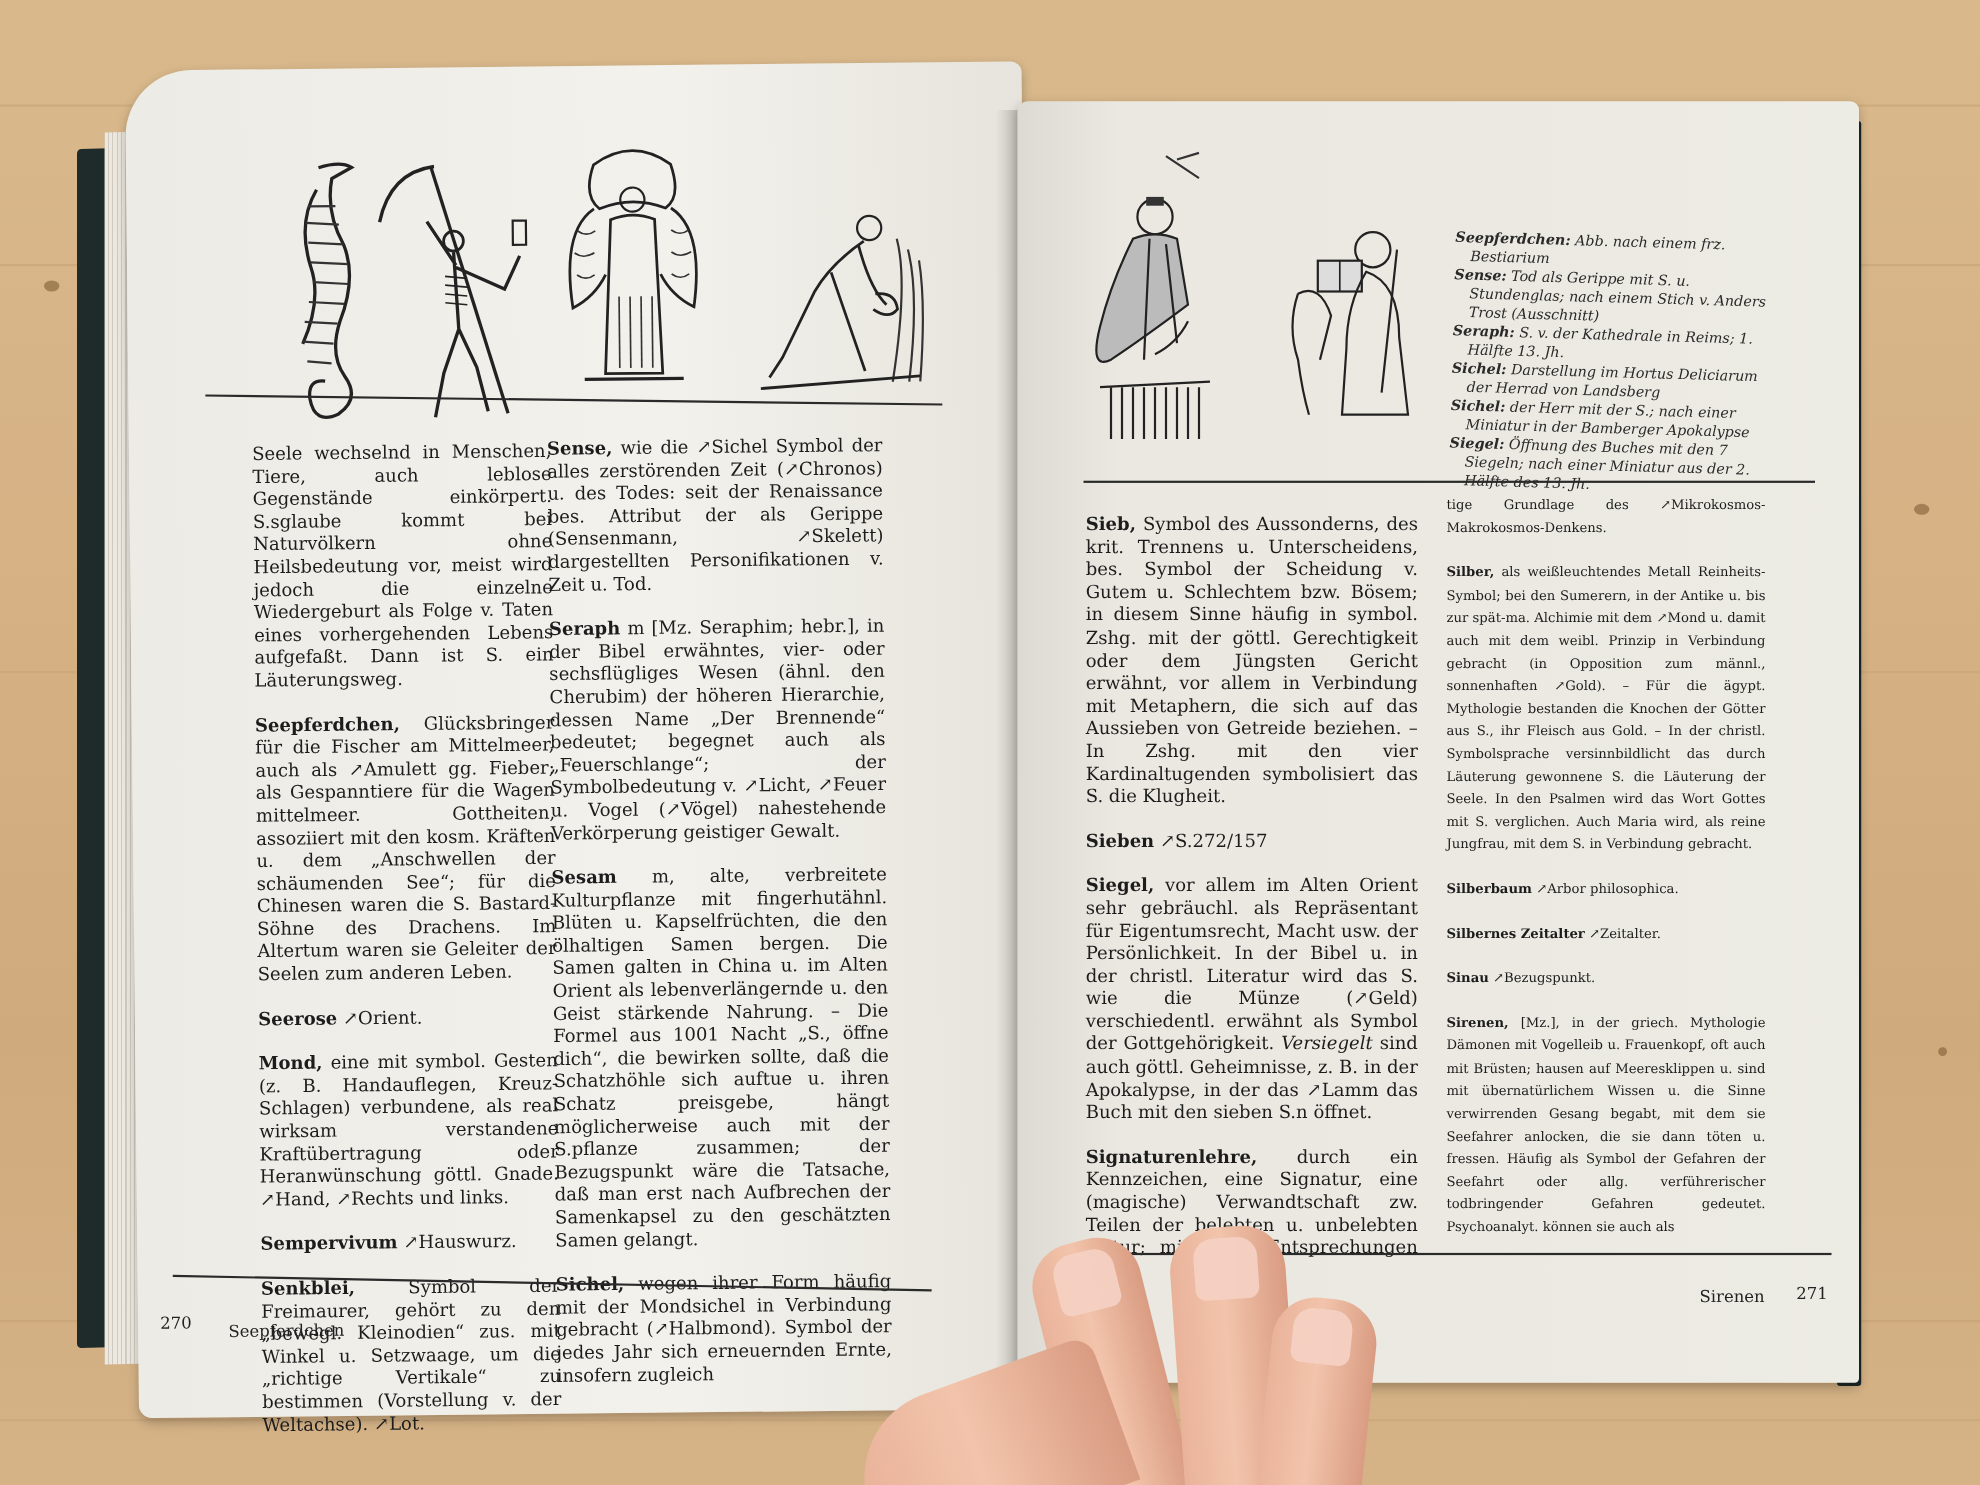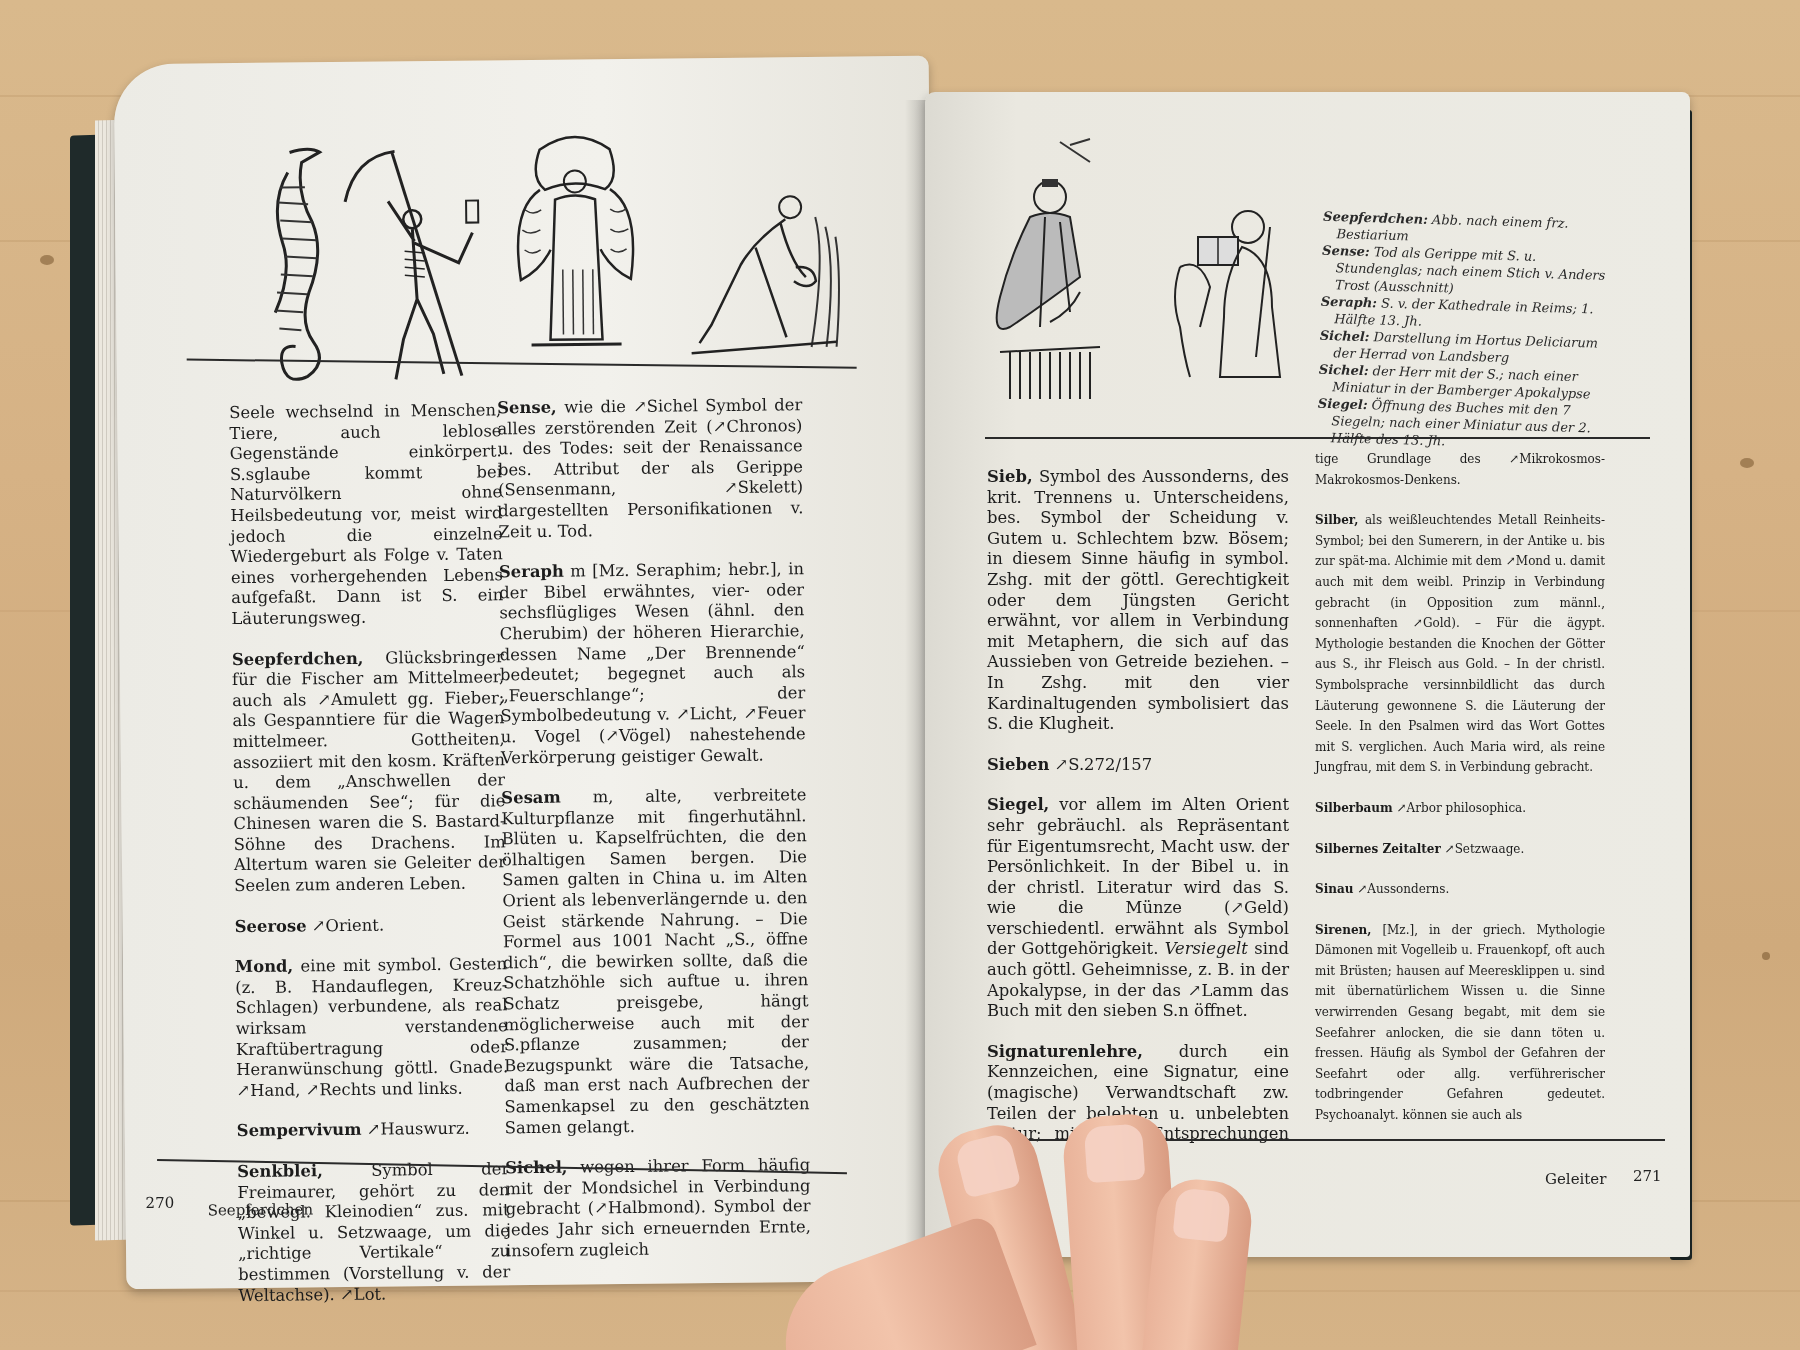--- a/index.html
+++ b/index.html
@@ -181,27 +181,27 @@
     <p class="entry"><span class="hw">Sieb,</span><span> Symbol des Aussonderns, des krit. Trennens u. Unterscheidens, bes. Symbol der Scheidung v. Gutem u. Schlechtem bzw. Bösem; in diesem Sinne häufig in symbol. Zshg. mit der göttl. Gerechtigkeit oder dem Jüngsten Gericht erwähnt, vor allem in Verbindung mit Metaphern, die sich auf das Aussieben von Getreide beziehen. – In Zshg. mit den vier Kardinaltugenden symbolisiert das S. die Klugheit.</span></p>
     <p class="entry"><span class="hw">Sieben</span><span> ↗S.272/157</span></p>
     <p class="entry"><span class="hw">Siegel,</span><span> vor allem im Alten Orient sehr gebräuchl. als Repräsentant für Eigentumsrecht, Macht usw. der Persönlichkeit. In der Bibel u. in der christl. Literatur wird das S. wie die Münze (↗Geld) verschiedentl. erwähnt als Symbol der Gottgehörigkeit. </span><span class="it">Versiegelt</span><span> sind auch göttl. Geheimnisse, z. B. in der Apokalypse, in der das ↗Lamm das Buch mit den sieben S.n öffnet.</span></p>
     <p class="entry"><span class="hw">Signaturenlehre,</span><span> durch ein Kennzeichen, eine Signatur, eine (magische) Verwandtschaft zw. Teilen der belebten u. unbelebten Natur; mit den ↗Entsprechungen wich-</span></p>
   </div>
 
   <div class="col" style="left:390px;top:357px;width:290px;font-size:12px">
     <p class="entry"><span>tige Grundlage des ↗Mikrokosmos-Makrokosmos-Denkens.</span></p>
     <p class="entry"><span class="hw">Silber,</span><span> als weißleuchtendes Metall Reinheits-Symbol; bei den Sumerern, in der Antike u. bis zur spät-ma. Alchimie mit dem ↗Mond u. damit auch mit dem weibl. Prinzip in Verbindung gebracht (in Opposition zum männl., sonnenhaften ↗Gold). – Für die ägypt. Mythologie bestanden die Knochen der Götter aus S., ihr Fleisch aus Gold. – In der christl. Symbolsprache versinnbildlicht das durch Läuterung gewonnene S. die Läuterung der Seele. In den Psalmen wird das Wort Gottes mit S. verglichen. Auch Maria wird, als reine Jungfrau, mit dem S. in Verbindung gebracht.</span></p>
     <p class="entry"><span class="hw">Silberbaum</span><span> ↗Arbor philosophica.</span></p>
-    <p class="entry"><span class="hw">Silbernes Zeitalter</span><span> ↗Setzwaage.</span></p>
-    <p class="entry"><span class="hw">Sinau</span><span> ↗Aussonderns.</span></p>
+    <p class="entry"><span class="hw">Silbernes Zeitalter</span><span> ↗Zeitalter.</span></p>
+    <p class="entry"><span class="hw">Sinau</span><span> ↗Bezugspunkt.</span></p>
     <p class="entry"><span class="hw">Sirenen,</span><span> [Mz.], in der griech. Mythologie Dämonen mit Vogelleib u. Frauenkopf, oft auch mit Brüsten; hausen auf Meeresklippen u. sind mit übernatürlichem Wissen u. die Sinne verwirrenden Gesang begabt, mit dem sie Seefahrer anlocken, die sie dann töten u. fressen. Häufig als Symbol der Gefahren der Seefahrt oder allg. verführerischer todbringender Gefahren gedeutet. Psychoanalyt. können sie auch als</span></p>
   </div>
 
   <div class="rule" style="left:60px;top:1047px;width:680px"></div>
-  <div class="folio" style="left:620px;top:1078px">Geleiter</div>
+  <div class="folio" style="left:620px;top:1078px">Sirenen</div>
   <div class="folio" style="left:708px;top:1075px">271</div>
 </div>
 
 <div>
   <div class="finger" style="left:960px;top:1125px;width:100px;height:260px;transform:rotate(-14deg)">
       <div class="nail" style="left:22px;top:10px;width:56px;height:55px"></div>
     </div>
   <div class="finger" style="left:1070px;top:1115px;width:105px;height:260px;transform:rotate(-4deg)">
       <div class="nail" style="left:22px;top:10px;width:58px;height:56px"></div>
     </div>

